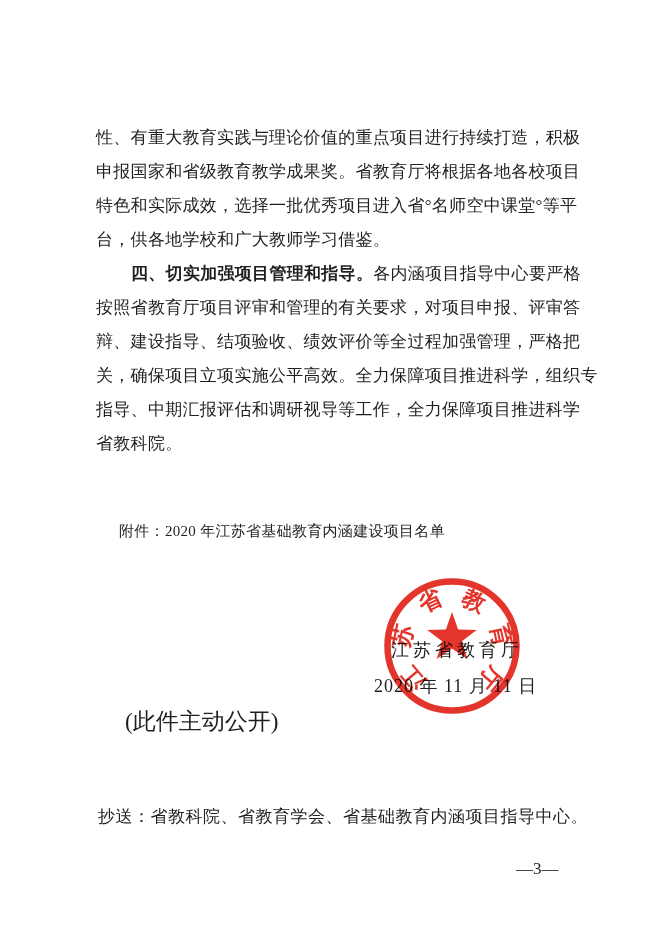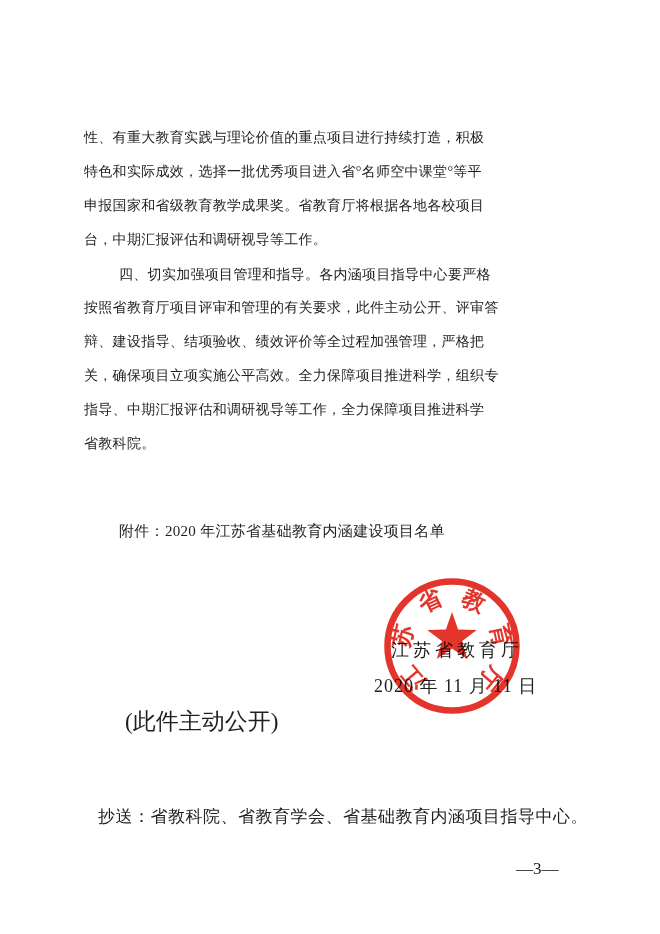--- a/index.html
+++ b/index.html
@@ -9,35 +9,35 @@
     width: 660px;
     height: 934px;
     margin: 0 auto;
     background: #ffffff;
     overflow: hidden;
     font-family: "Liberation Serif", "DejaVu Serif", serif;
     color: #1f1f1f;
   }
   .body-text {
     position: absolute;
-    left: 84px;
+    left: 96px;
     top: 121px;
     width: 500px;
-    font-size: 14px;
+    font-size: 17px;
   }
   .line {
     height: 34px;
     line-height: 34px;
     white-space: nowrap;
     letter-spacing: 0.3px;
   }
   .indent { padding-left: 35px; }
   .bold-heading {
     font-family: "Liberation Sans", "DejaVu Sans", sans-serif;
-    font-weight: 400;
+    font-weight: 700;
   }
   .attachment {
     position: absolute;
     left: 119px;
     top: 517px;
     font-size: 15px;
     line-height: 28px;
     white-space: nowrap;
     letter-spacing: 0.3px;
   }
@@ -98,27 +98,27 @@
     fill: #e2251c;
   }
 </style>
 </head>
 <body>
 
 <div class="page">
 
   <div class="body-text">
     <div class="line">性、有重大教育实践与理论价值的重点项目进行持续打造，积极</div>
+    <div class="line">申报国家和省级教育教学成果奖。省教育厅将根据各地各校项目</div>
     <div class="line">特色和实际成效，选择一批优秀项目进入省°名师空中课堂°等平</div>
-    <div class="line">申报国家和省级教育教学成果奖。省教育厅将根据各地各校项目</div>
-    <div class="line">台，中期汇报评估和调研视导等工作。</div>
+    <div class="line">台，供各地学校和广大教师学习借鉴。</div>
     <div class="line indent">
       <span class="bold-heading">四、切实加强项目管理和指导。</span><span>各内涵项目指导中心要严格</span>
     </div>
-    <div class="line">按照省教育厅项目评审和管理的有关要求，此件主动公开、评审答</div>
+    <div class="line">按照省教育厅项目评审和管理的有关要求，对项目申报、评审答</div>
     <div class="line">辩、建设指导、结项验收、绩效评价等全过程加强管理，严格把</div>
     <div class="line">关，确保项目立项实施公平高效。全力保障项目推进科学，组织专</div>
     <div class="line">指导、中期汇报评估和调研视导等工作，全力保障项目推进科学</div>
     <div class="line">省教科院。</div>
   </div>
 
   <div class="attachment">附件：2020 年江苏省基础教育内涵建设项目名单</div>
 
   <div class="issuer">江苏省教育厅</div>
   <div class="doc-date">2020 年 11 月 11 日</div>

